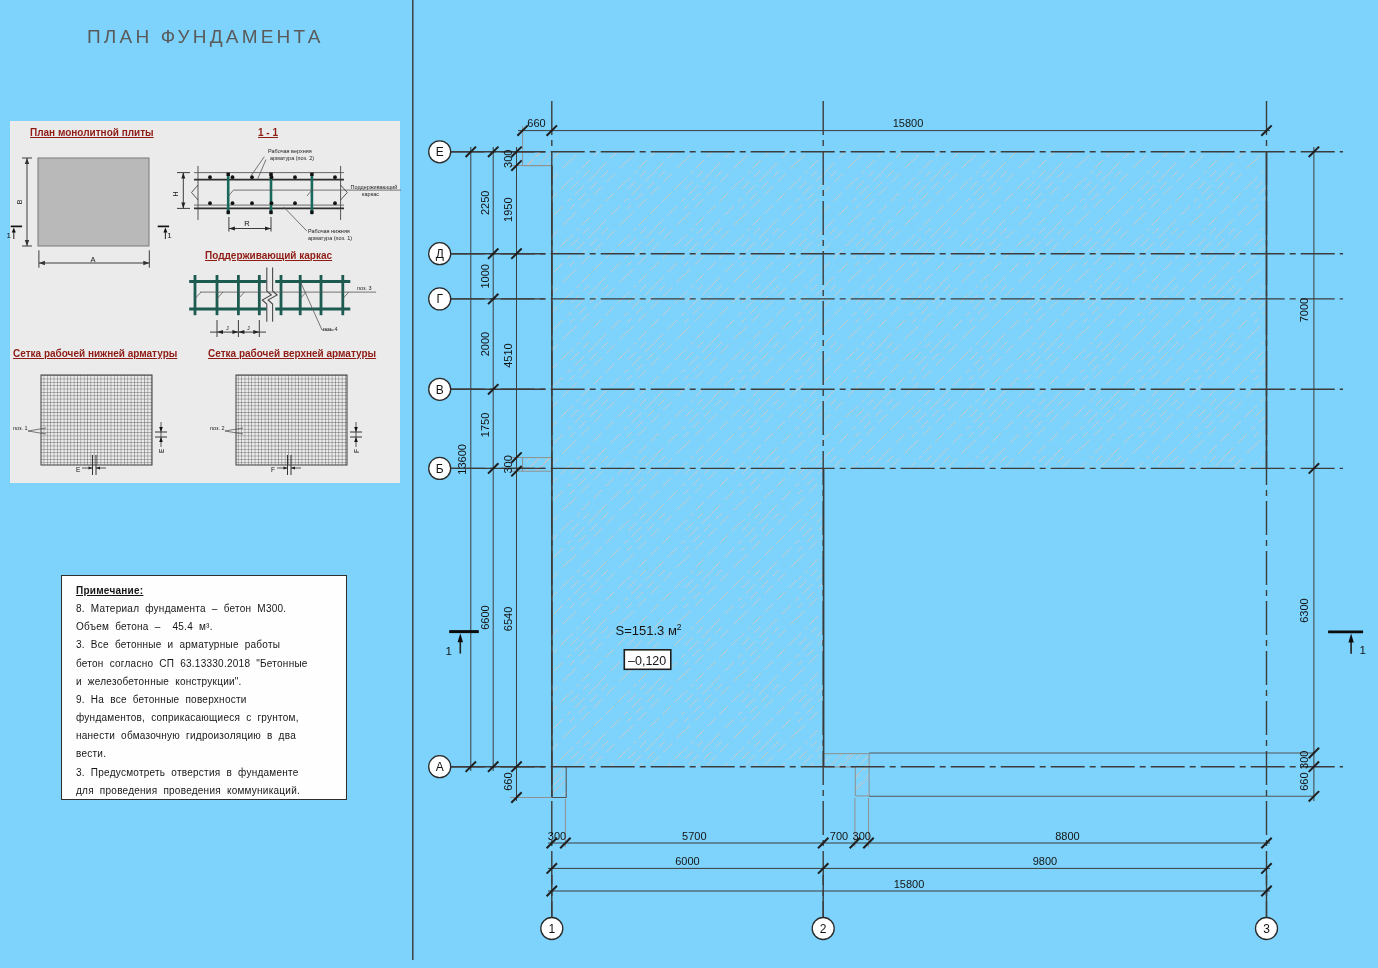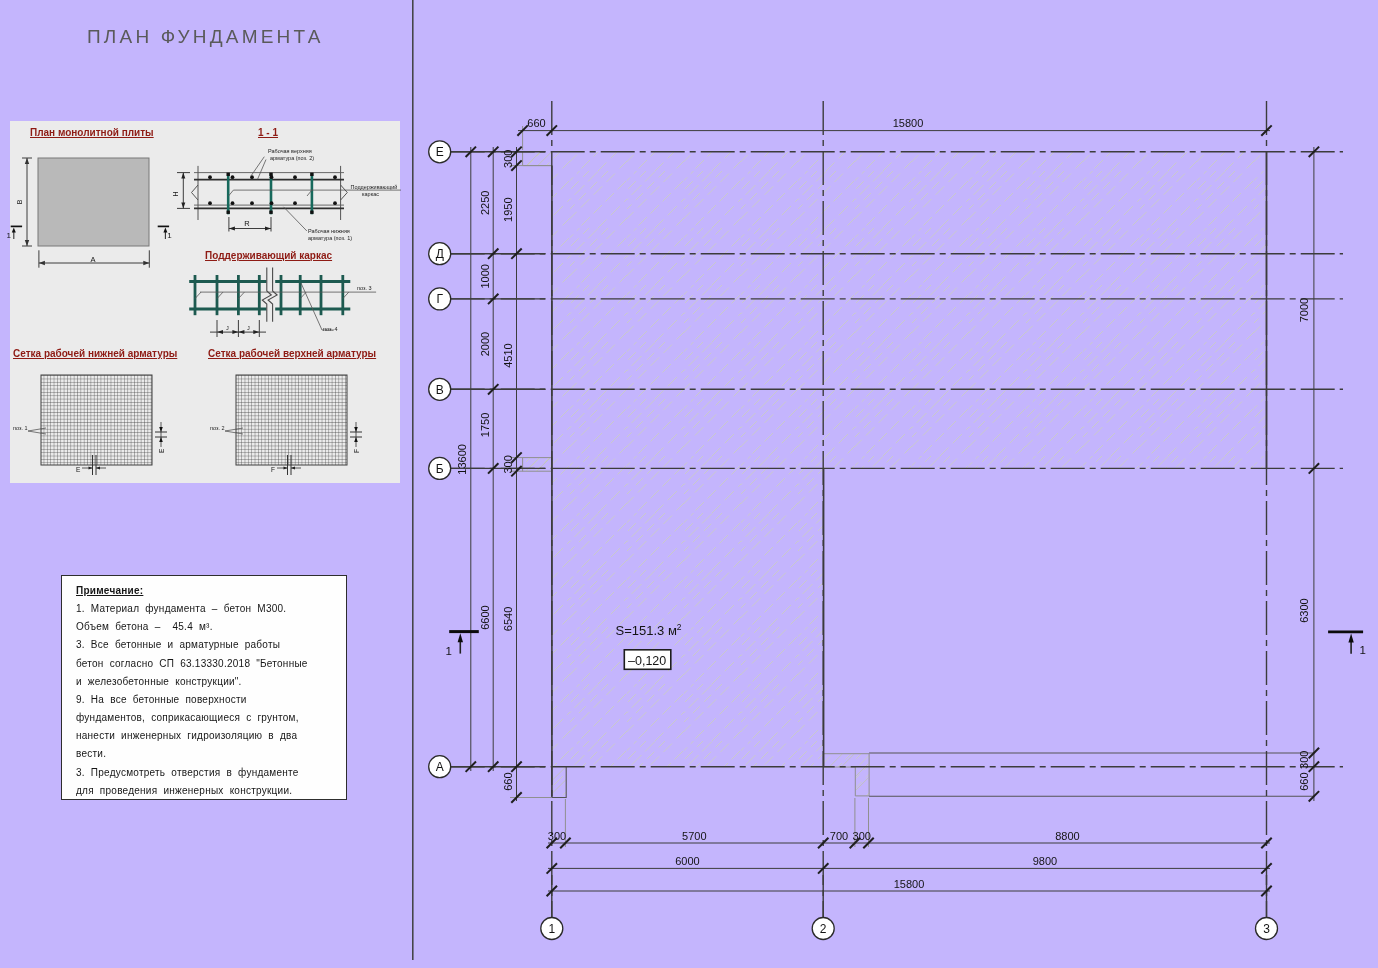--- a/index.html
+++ b/index.html
@@ -1,16 +1,16 @@
 <!DOCTYPE html>
 <html><head>
 <meta charset="utf-8">
 <style>
   html,body{margin:0;padding:0;background:#fff;}
-  #page{position:relative;width:1378px;height:968px;background:#c4b5fd;overflow:hidden;
+  #page{position:relative;width:1378px;height:968px;background:#7dd3fc;overflow:hidden;
         font-family:"Liberation Sans",sans-serif;}
   #title{position:absolute;left:87px;top:26px;font-size:19px;letter-spacing:3.2px;
          color:#5a5a5a;white-space:nowrap;}
   #panel{position:absolute;left:10px;top:121px;width:390px;height:362px;background:#ebebeb;}
   #notebox{position:absolute;left:61px;top:575px;width:286px;height:225px;box-sizing:border-box;
            border:1.3px solid #2e2e2e;background:#fefefe;padding:6px 0 0 14px;overflow:hidden;
            font-size:10px;color:#161616;line-height:18.15px;letter-spacing:0.25px;word-spacing:3px;white-space:nowrap;}
   svg{position:absolute;left:0;top:0;}
   svg text{font-family:"Liberation Sans",sans-serif;fill:#141414;}
   .dd{stroke:#3c3c3c;stroke-width:1.4;fill:none;stroke-dasharray:34 5 6 5;}
@@ -28,31 +28,31 @@
 </head>
 <body>
 <div id="page">
 
 <div id="title">ПЛАН ФУНДАМЕНТА</div>
 
 <div id="panel"></div>
 
 <div id="notebox">
 <div style="font-weight:bold;text-decoration:underline;">Примечание:</div>
-<div>1. Материал фундамента – бетон М300.</div>
+<div>8. Материал фундамента – бетон М300.</div>
 <div>Объем бетона –&nbsp; 45.4 м³.</div>
 <div>3. Все бетонные и арматурные работы</div>
 <div>бетон согласно СП 63.13330.2018 "Бетонные</div>
 <div>и железобетонные конструкции".</div>
 <div>9. На все бетонные поверхности</div>
 <div>фундаментов, соприкасающиеся с грунтом,</div>
-<div>нанести инженерных гидроизоляцию в два</div>
+<div>нанести обмазочную гидроизоляцию в два</div>
 <div>вести.</div>
 <div>3. Предусмотреть отверстия в фундаменте</div>
-<div>для проведения инженерных конструкции.</div>
+<div>для проведения проведения коммуникаций.</div>
 </div>
 <svg width="1378" height="968" viewBox="0 0 1378 968">
 <defs>
 <pattern id="ht" width="57" height="57" patternUnits="userSpaceOnUse">
   <g stroke="#cacaca" stroke-width="1">
   <line x1="-6" y1="15.5" x2="15.5" y2="-6" stroke-dasharray="13 5"></line>
   <line x1="-6" y1="25" x2="25" y2="-6" stroke-dasharray="11 6" stroke-dashoffset="7"></line>
   <line x1="-6" y1="34.5" x2="34.5" y2="-6" stroke-dasharray="14 5" stroke-dashoffset="23"></line>
   <line x1="-6" y1="44" x2="44" y2="-6" stroke-dasharray="10 6" stroke-dashoffset="11"></line>
   <line x1="-6" y1="53.5" x2="53.5" y2="-6" stroke-dasharray="12 6" stroke-dashoffset="30"></line>

